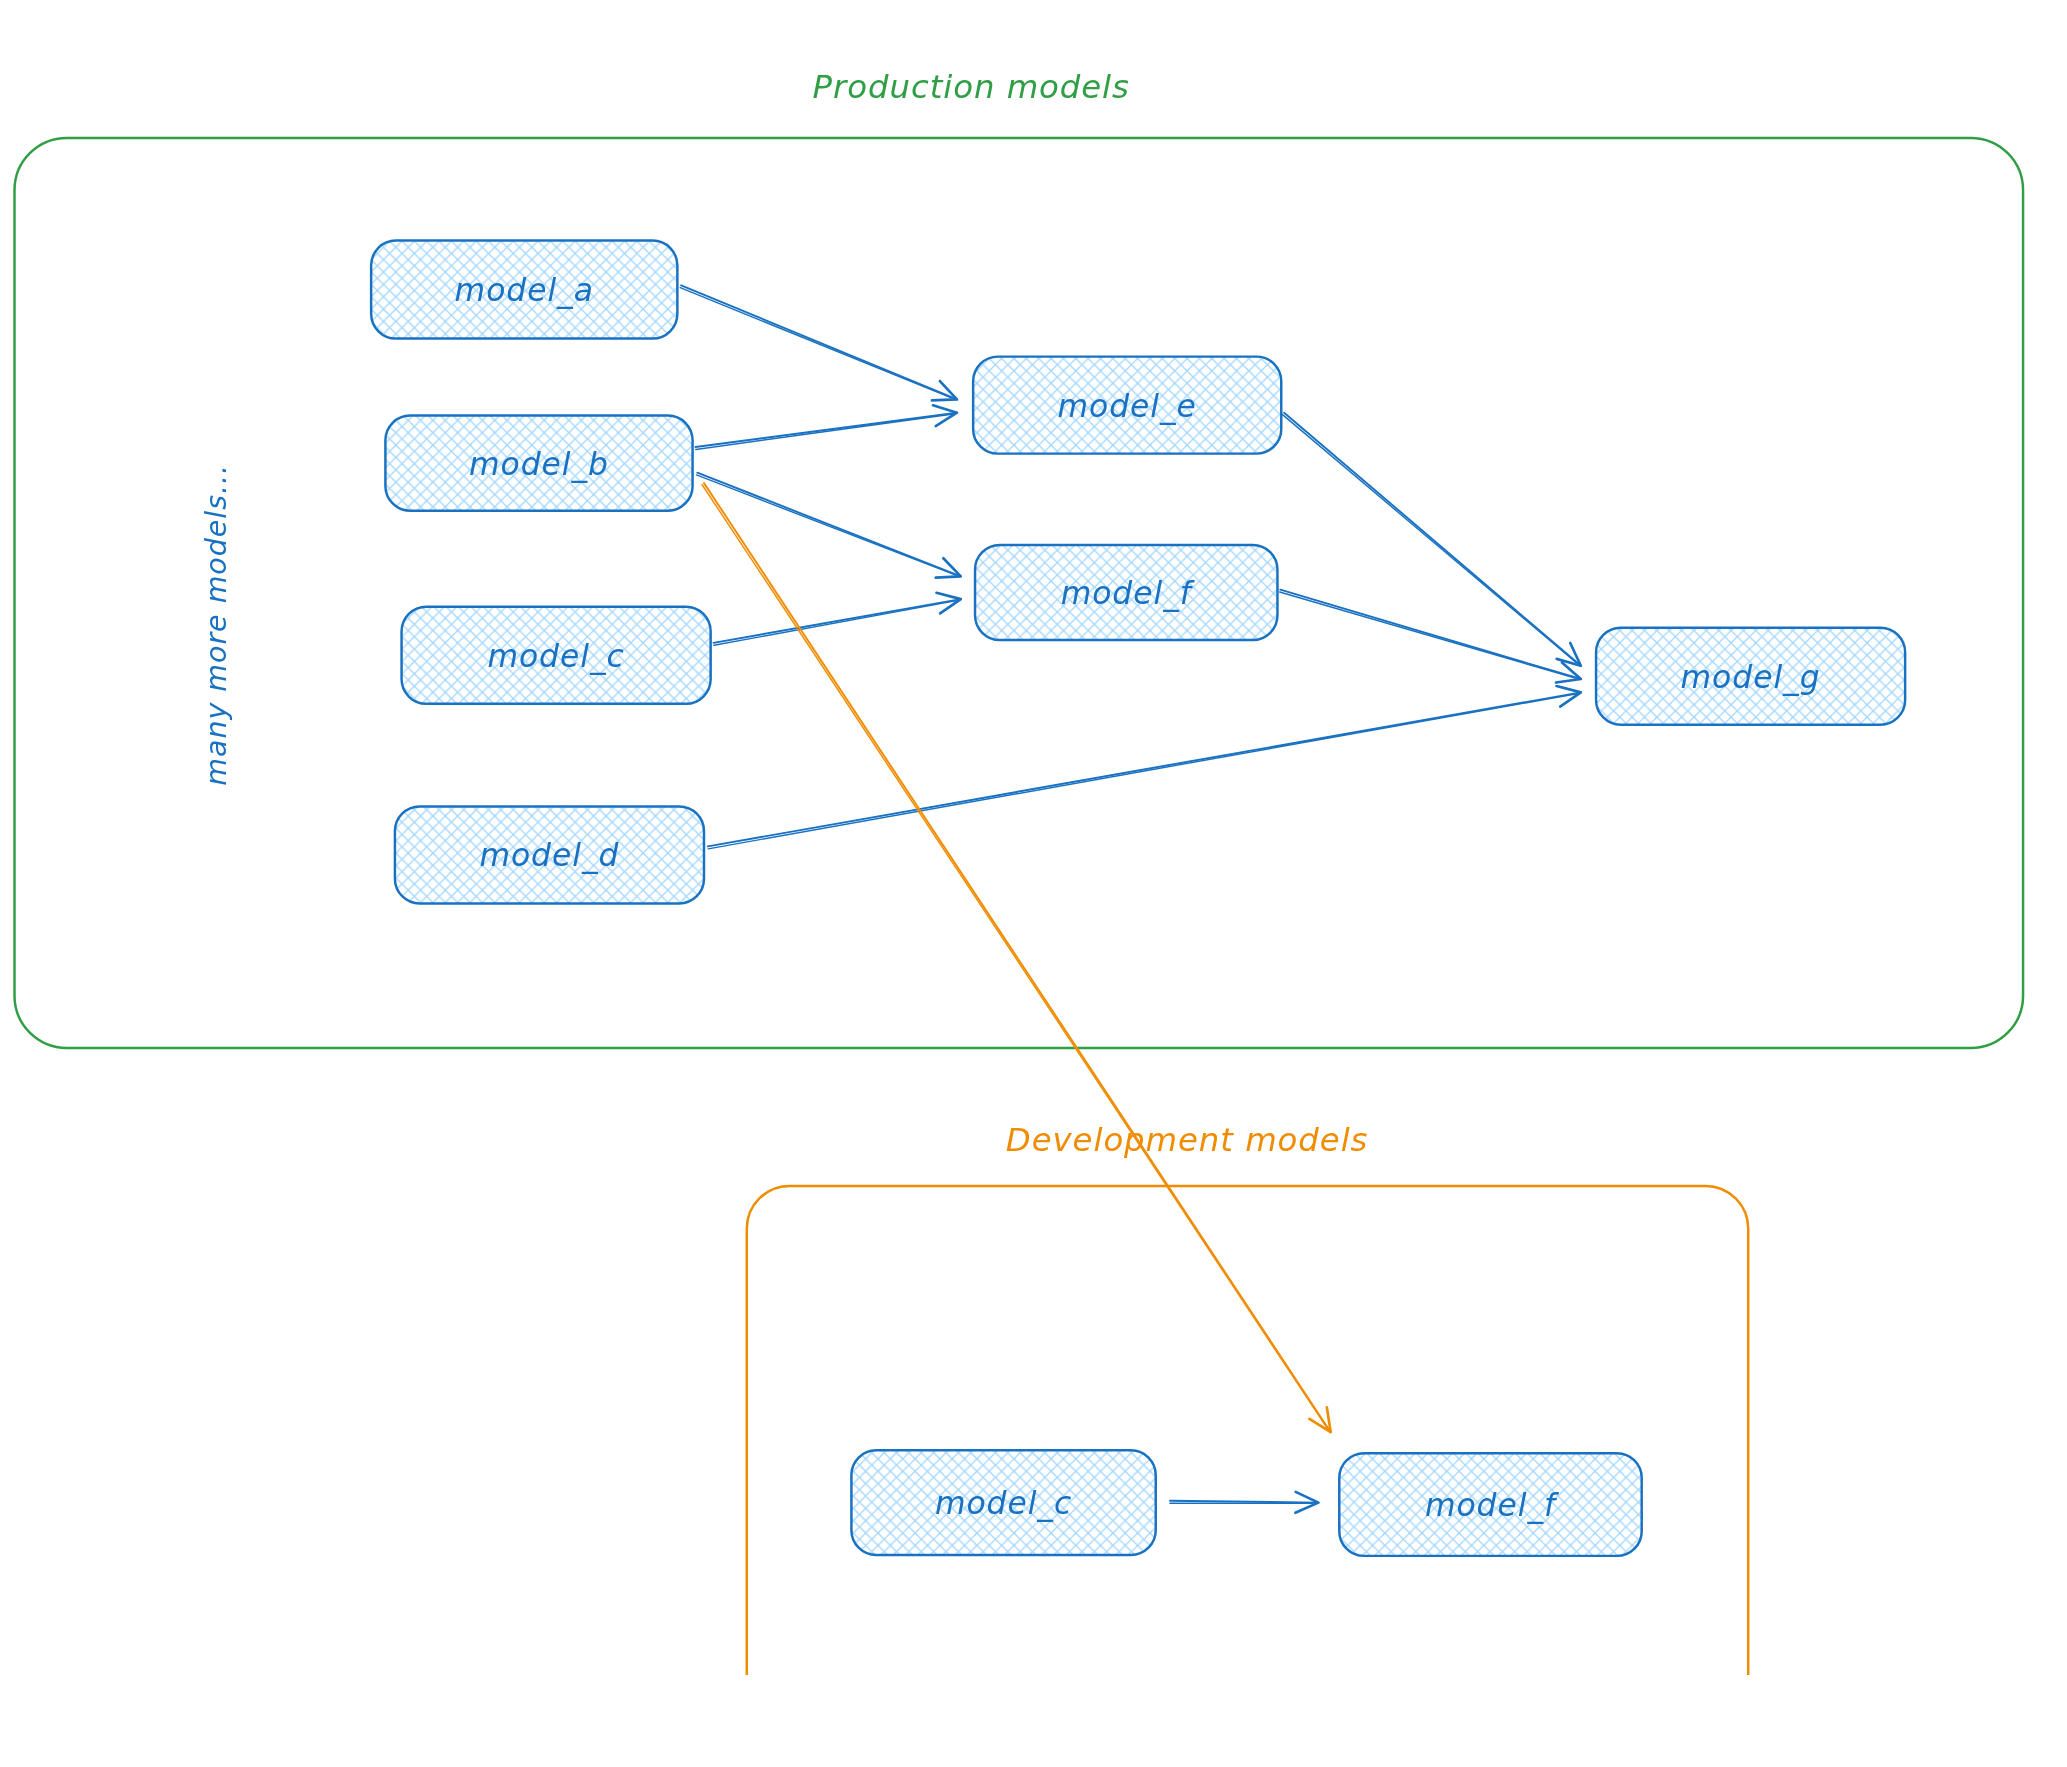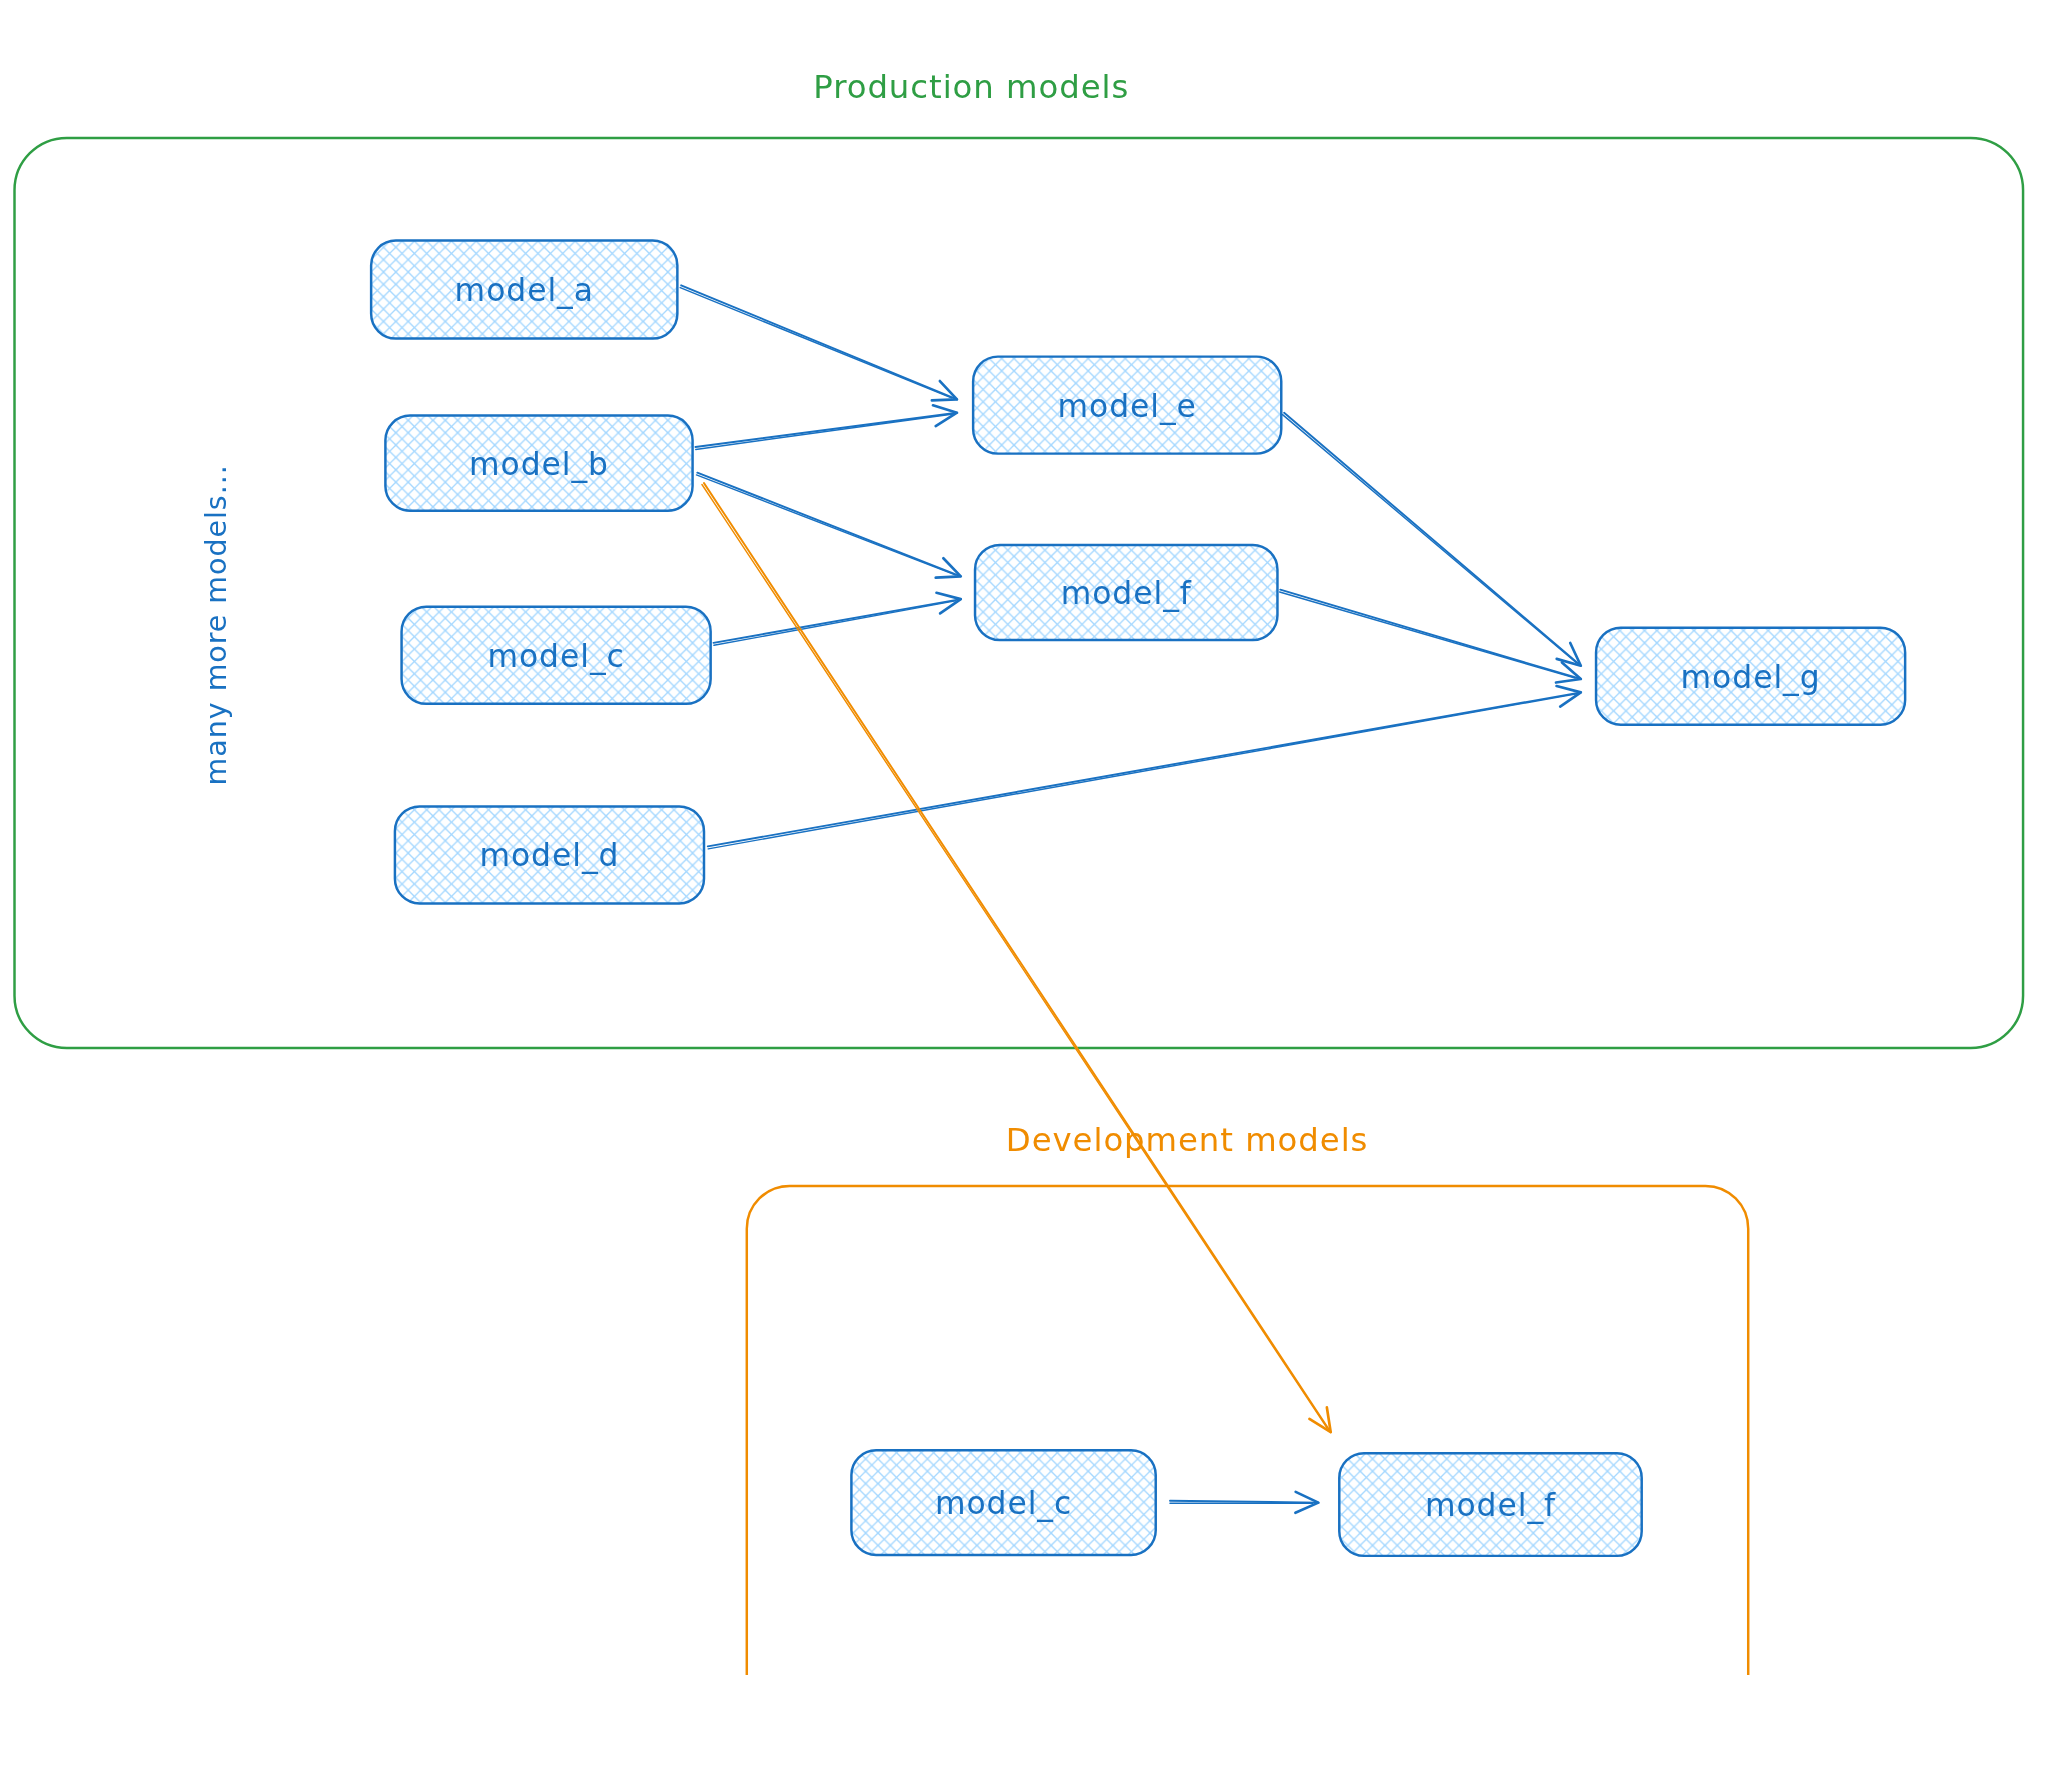--- a/index.html
+++ b/index.html
@@ -8,20 +8,21 @@
     background: #ffffff;
     width: 2068px;
     height: 1767px;
     font-family: "DejaVu Sans", sans-serif;
   }
   #stage {
     position: relative;
     width: 2068px;
     height: 1675px;
     overflow: hidden;
+    font-style: italic;
   }
   svg { display: block; }
   text {
     font-family: "DejaVu Sans", sans-serif;
   }
   .container-title {
     font-size: 34px;
     letter-spacing: 1px;
   }
   .node-label {

